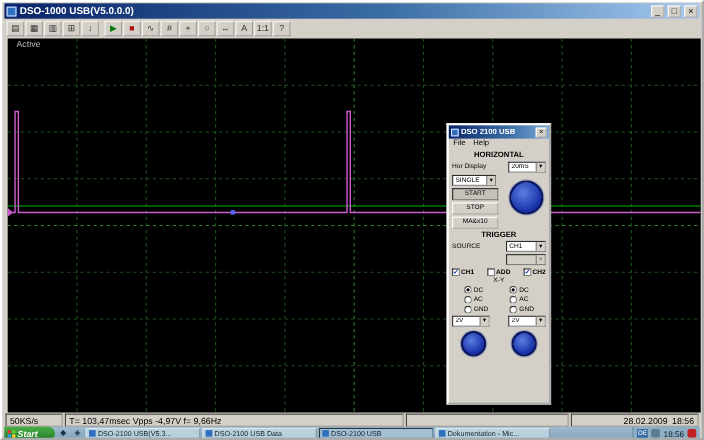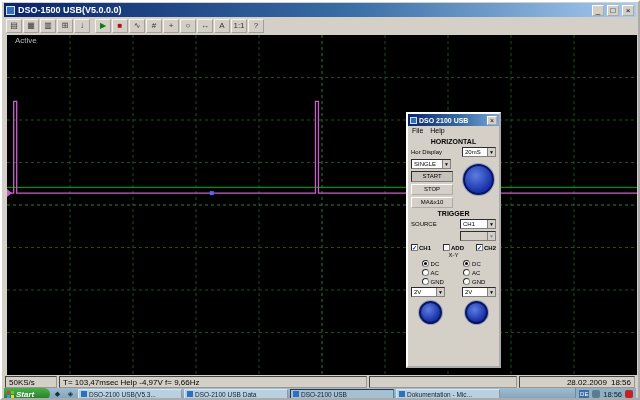--- a/index.html
+++ b/index.html
@@ -101,21 +101,21 @@
   .tico.red { background:#c22222; }
   .tray-time { font-size:7.5px; color:#0a1a28; }
 </style>
 </head>
 <body>
 
 <div class="win">
 
   <div class="titlebar">
     <span class="app-icon"></span>
-    <span class="title-text">DSO-1500 USB(V5.0.0.0)</span>
+    <span class="title-text">DSO-1000 USB(V5.0.0.0)</span>
     <span class="wbtn">_</span>
     <span class="wbtn">□</span>
     <span class="wbtn">×</span>
   </div>
 
   <div class="toolbar">
     <span class="tbtn">▤</span>
     <span class="tbtn">▦</span>
     <span class="tbtn">▥</span>
     <span class="tbtn">⊞</span>
@@ -268,21 +268,21 @@
       </div>
       <div class="knobrow">
         <div class="knob small"></div>
         <div class="knob small"></div>
       </div>
     </div>
   </div>
 
   <div class="status">
     <span class="spanel sp1">50KS/s</span>
-    <span class="spanel sp2">T= 103,47msec   Help -4,97V   f= 9,66Hz</span>
+    <span class="spanel sp2">T= 103,47msec   Vpps -4,97V   f= 9,66Hz</span>
     <span class="spanel spfill"></span>
     <span class="spanel sp4">
       <span>28.02.2009</span>
       <span>18:56</span>
     </span>
   </div>
 
   <div class="taskbar">
     <div class="startbtn">
       <span class="flag">

